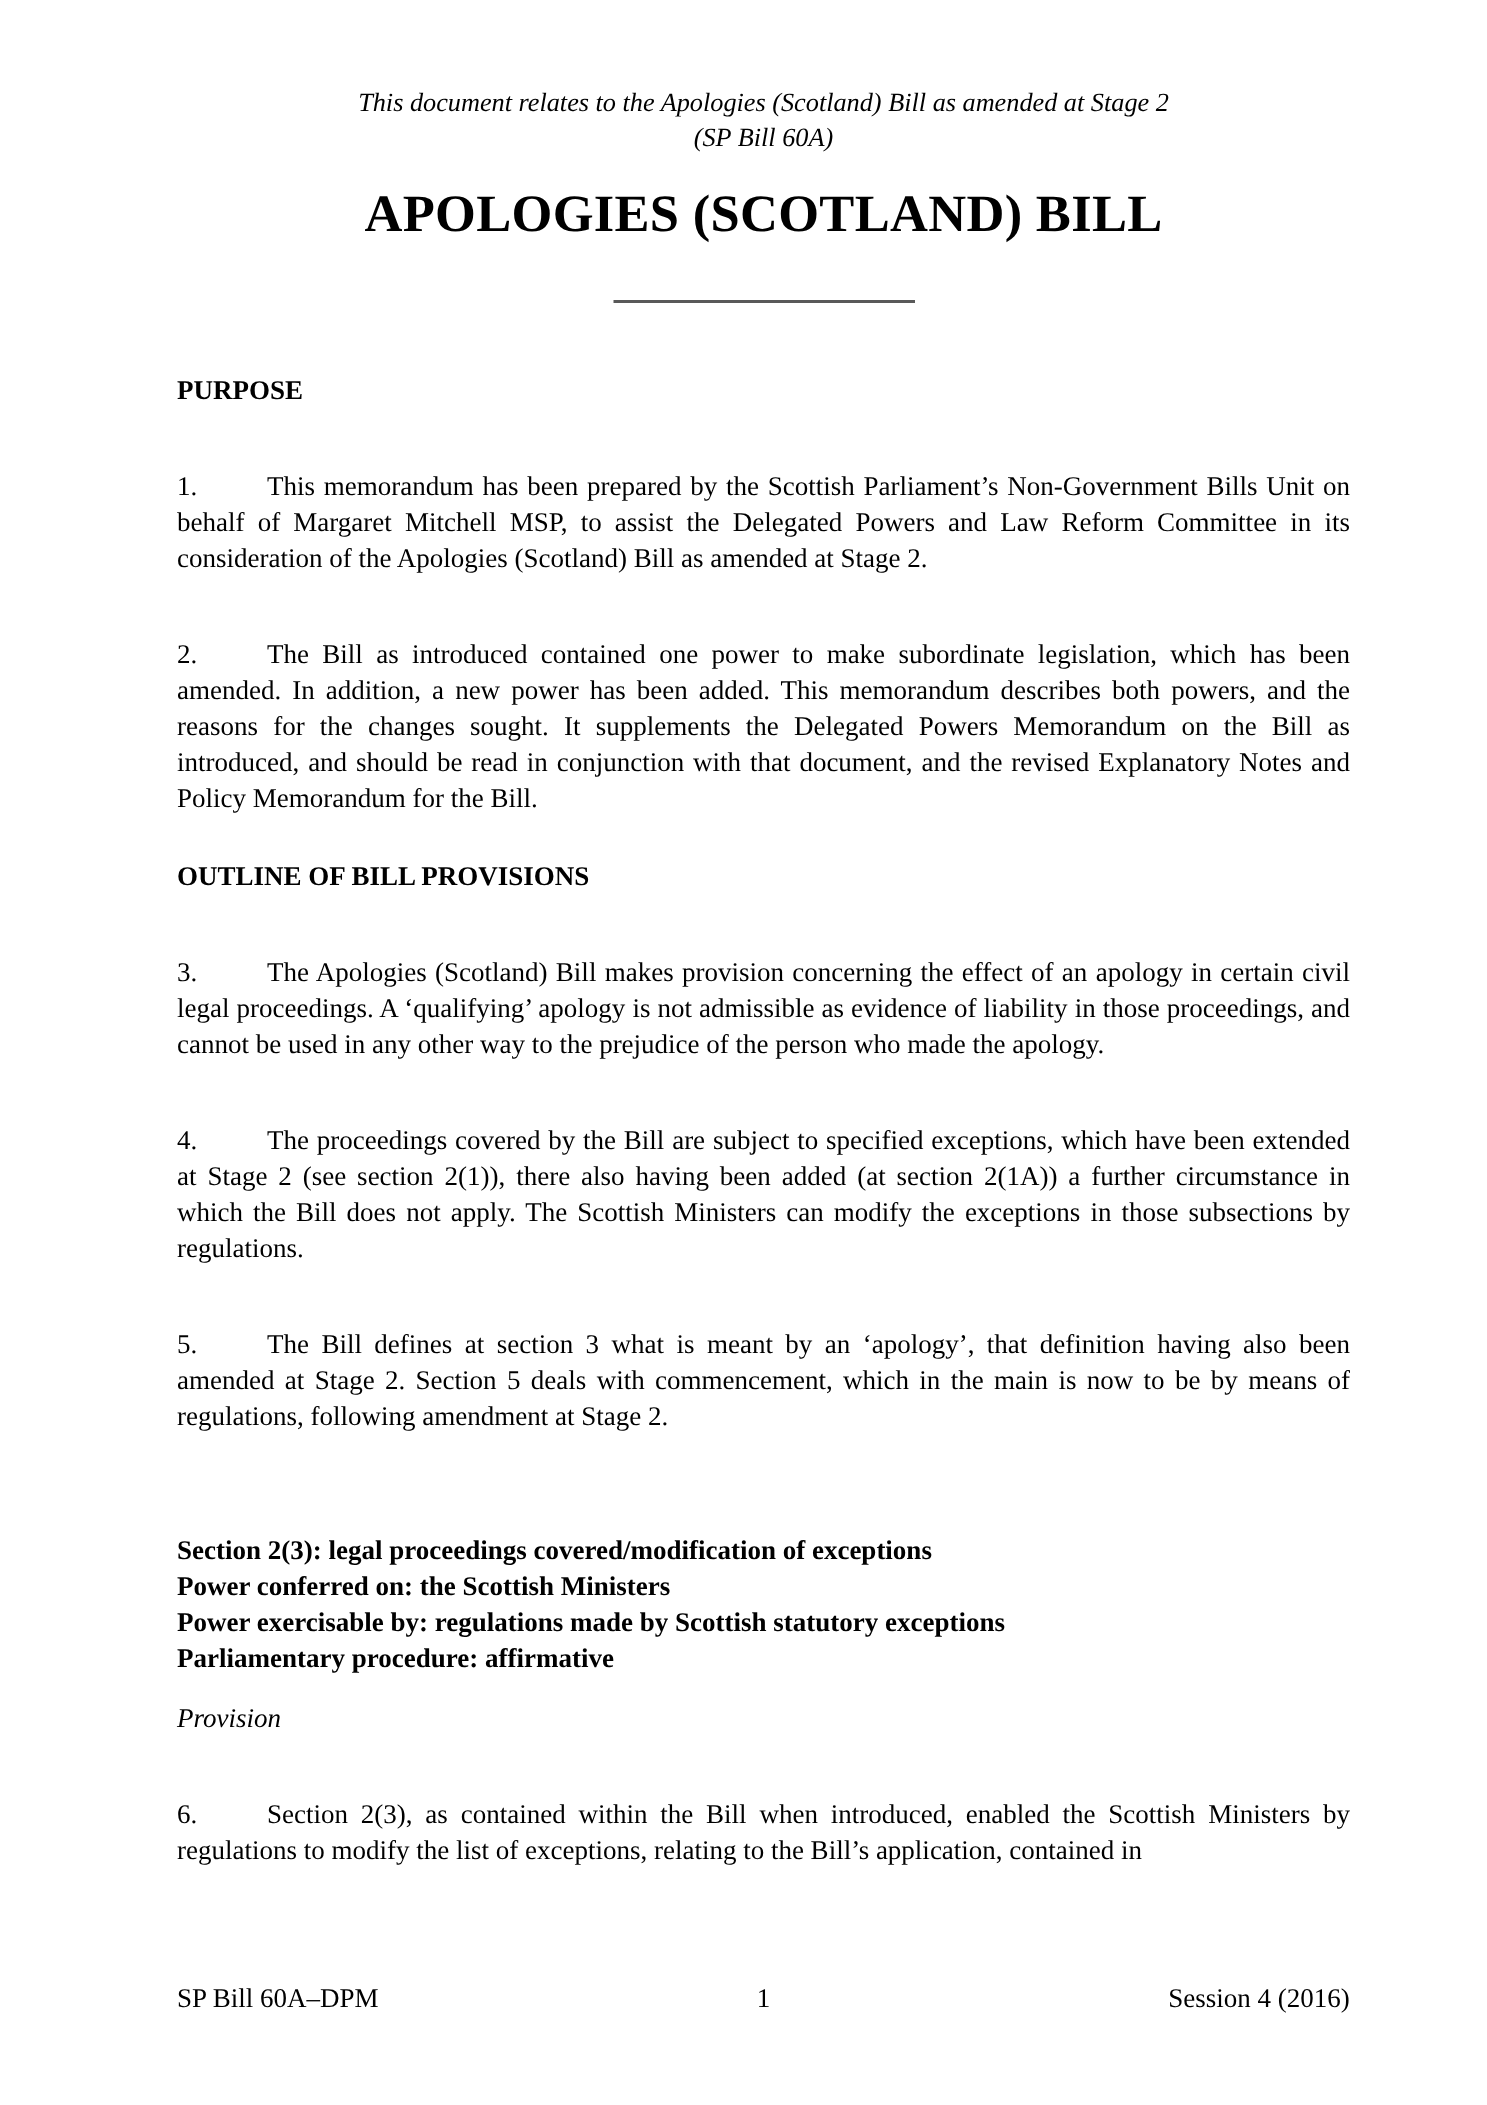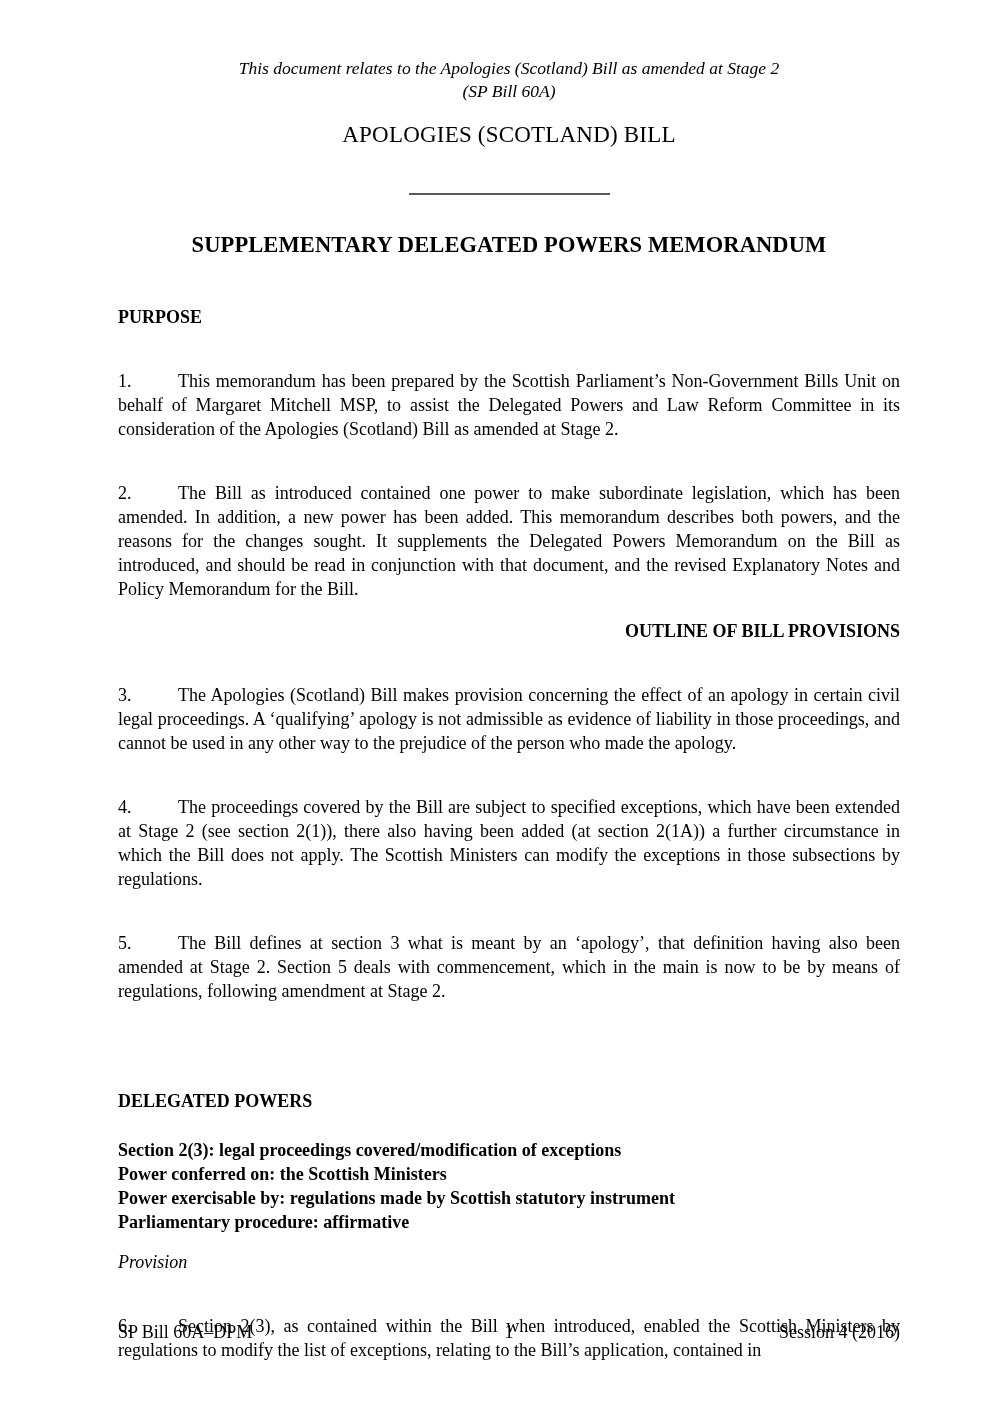--- a/index.html
+++ b/index.html
@@ -35,22 +35,22 @@
     text-align: center;
     font-style: italic;
     font-size: 17.5px;
     line-height: 23px;
   }
   .doc-header .hdr-line { display: block; }
 
   
   .bill-title {
     text-align: center;
-    font-weight: normal;
-    font-size: 23px;
+    font-weight: bold;
+    font-size: 35px;
     line-height: 34px;
     letter-spacing: 0.2px;
   }
   .rule-wrap {
     text-align: center;
     margin-top: 38px;
     line-height: 0;
   }
   .rule {
     display: inline-block;
@@ -67,21 +67,21 @@
     margin-top: 36px;
   }
 
   
   .section-heading {
     font-weight: bold;
     font-size: 18px;
     line-height: 24px;
     margin-top: 46px;
   }
-  .section-heading.tight { margin-top: 18px; text-align: right; }
+  .section-heading.tight { margin-top: 28px; }
 
   .para {
     font-size: 18px;
     line-height: 24px;
     text-align: justify;
     text-justify: inter-word;
     margin-top: 40px;
   }
   .para .num {
     display: inline-block;
@@ -131,21 +131,20 @@
       <span class="hdr-line">This document relates to the Apologies (Scotland) Bill as amended at Stage 2</span>
       <span class="hdr-line">(SP Bill 60A)</span>
     </div>
 
     <h1 class="bill-title">APOLOGIES (SCOTLAND) BILL</h1>
 
     <div class="rule-wrap">
       <span class="rule"></span>
     </div>
 
-    <h2 class="memo-title">SUPPLEMENTARY DELEGATED POWERS MEMORANDUM</h2>
 
     <h3 class="section-heading">PURPOSE</h3>
 
     <p class="para">
       <span class="num">1.</span><span>This memorandum has been prepared by the Scottish Parliament’s Non-Government Bills Unit on behalf of Margaret Mitchell MSP, to assist the Delegated Powers and Law Reform Committee in its consideration of the Apologies (Scotland) Bill as amended at Stage 2.</span>
     </p>
 
     <p class="para">
       <span class="num">2.</span><span>The Bill as introduced contained one power to make subordinate legislation, which has been amended. In addition, a new power has been added. This memorandum describes both powers, and the reasons for the changes sought. It supplements the Delegated Powers Memorandum on the Bill as introduced, and should be read in conjunction with that document, and the revised Explanatory Notes and Policy Memorandum for the Bill.</span>
     </p>
@@ -159,26 +158,25 @@
     <p class="para">
       <span class="num">4.</span><span>The proceedings covered by the Bill are subject to specified exceptions, which have been extended at Stage 2 (see section 2(1)), there also having been added (at section 2(1A)) a further circumstance in which the Bill does not apply. The Scottish Ministers can modify the exceptions in those subsections by regulations.</span>
     </p>
 
     <p class="para">
       <span class="num">5.</span><span>The Bill defines at section 3 what is meant by an ‘apology’, that definition having also been amended at Stage 2. Section 5 deals with commencement, which in the main is now to be by means of regulations, following amendment at Stage 2.</span>
     </p>
 
     <div class="spacer-big"></div>
 
-    <h3 class="section-heading">DELEGATED POWERS</h3>
 
     <div class="power-block">
       <span class="pline">Section 2(3): legal proceedings covered/modification of exceptions</span>
       <span class="pline">Power conferred on: the Scottish Ministers</span>
-      <span class="pline">Power exercisable by: regulations made by Scottish statutory instrument</span>
+      <span class="pline">Power exercisable by: regulations made by Scottish statutory exceptions</span>
       <span class="pline">Parliamentary procedure: affirmative</span>
     </div>
 
     <div class="sub-italic">Provision</div>
 
     <p class="para">
       <span class="num">6.</span><span>Section 2(3), as contained within the Bill when introduced, enabled the Scottish Ministers by regulations to modify the list of exceptions, relating to the Bill’s application, contained in</span>
     </p>
 
   </div>

